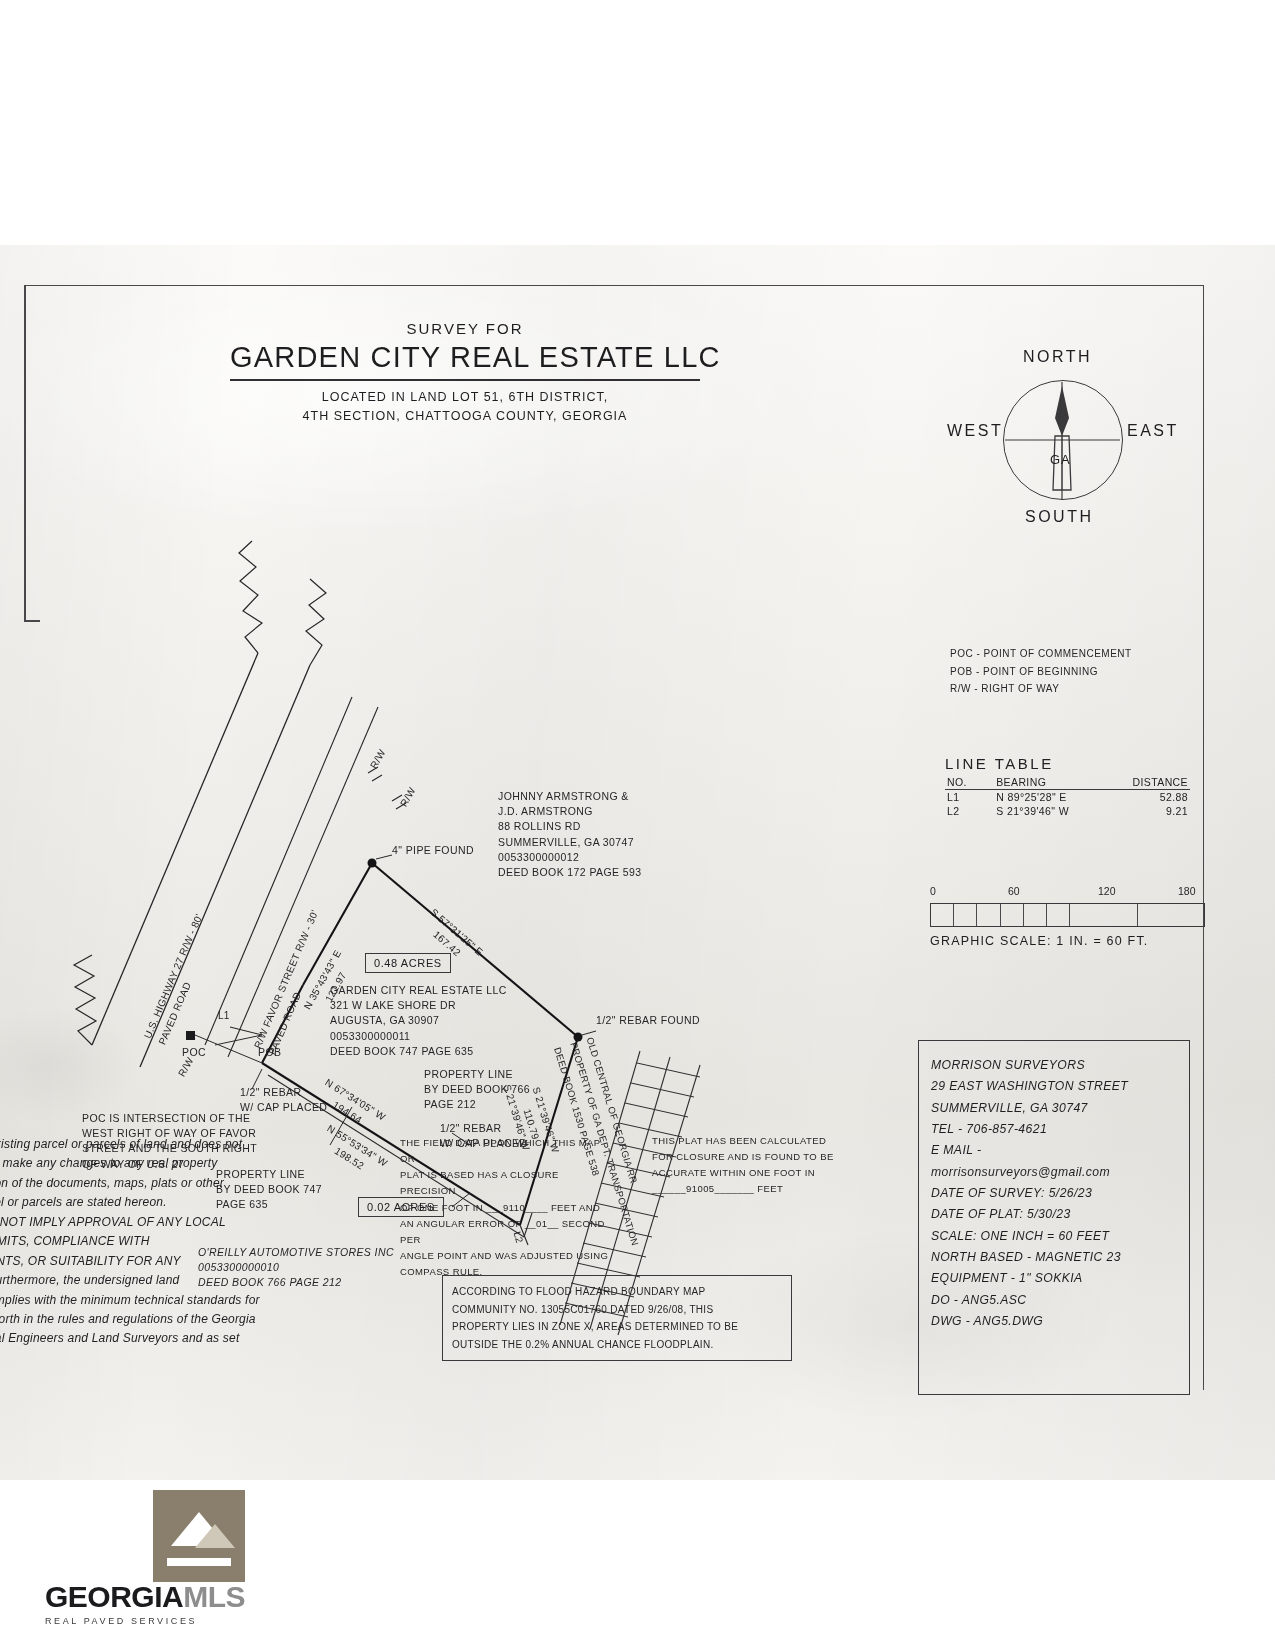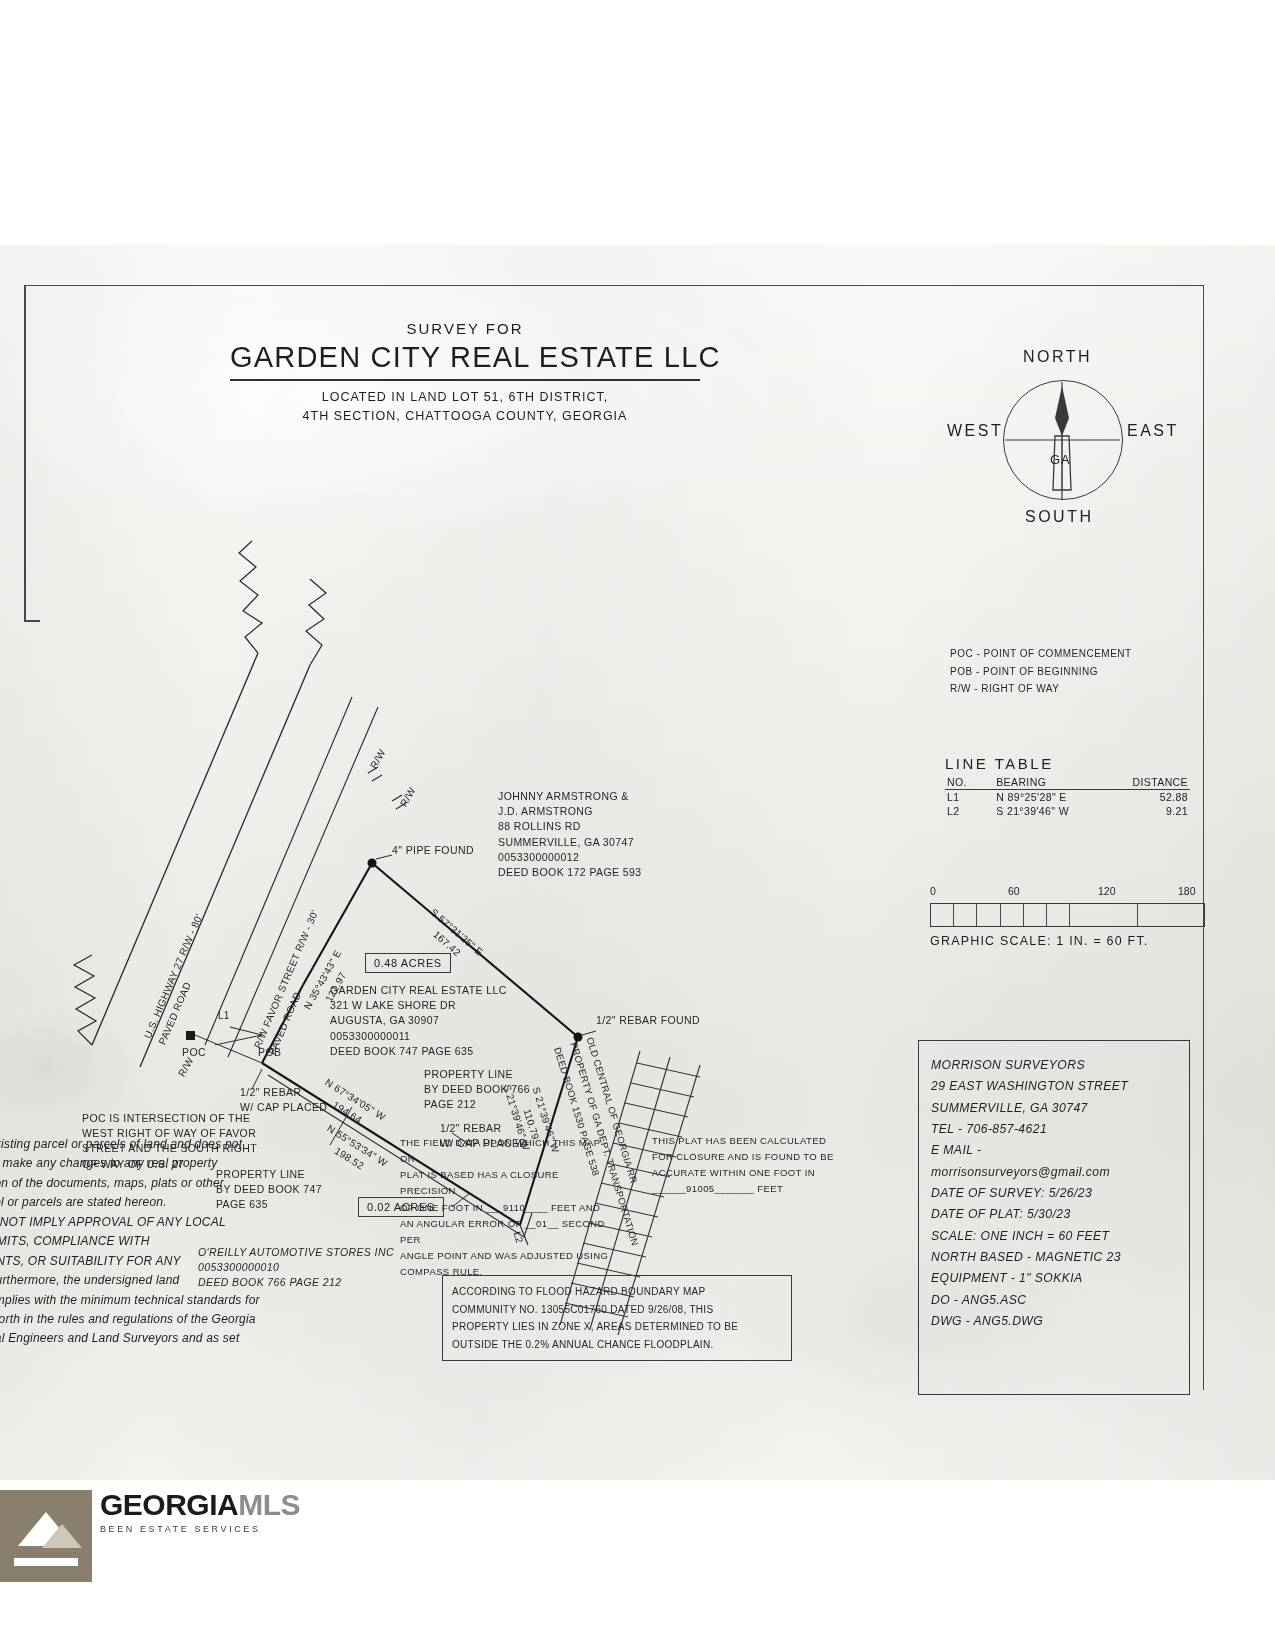--- a/index.html
+++ b/index.html
@@ -277,21 +277,22 @@
   }
 
   
   #mls-logo {
     position: absolute;
     left: 0;
     top: 1490px;
     width: 245px;
     height: 120px;
     display: flex;
-    align-items: flex-start;
+    align-items: flex-end;
+    flex-direction: column;
   }
   #mls-badge {
     width: 92px;
     height: 92px;
     background: #8a7f6d;
     position: relative;
     overflow: hidden;
     flex: none;
   }
   #mls-badge .peak {
@@ -613,15 +614,15 @@
 </div>
 
 <div id="mls-logo">
   <div id="mls-badge">
     <div class="peak"></div>
     <div class="peak2"></div>
     <div class="base"></div>
   </div>
   <div id="mls-words">
     <div id="mls-line1"><span class="ga">GEORGIA</span><span class="mls">MLS</span></div>
-    <div id="mls-line2">BEEN ESTATE SERVICES</div>
+    <div id="mls-line2">REAL PAVED SERVICES</div>
   </div>
 </div>
 
 </body></html>

